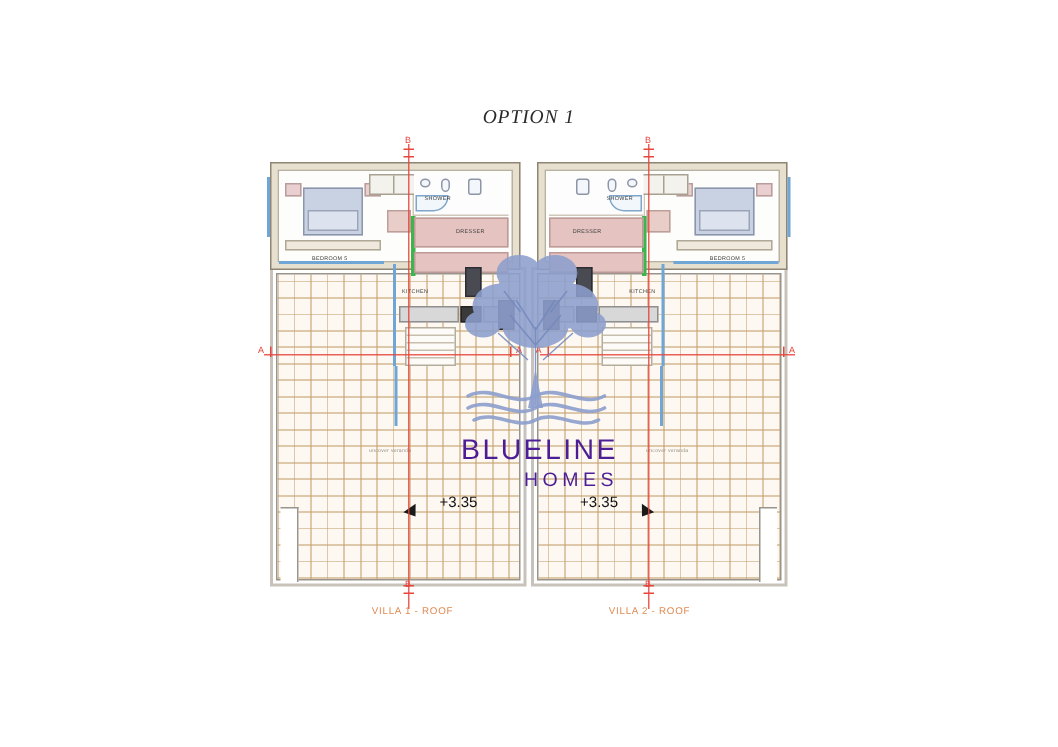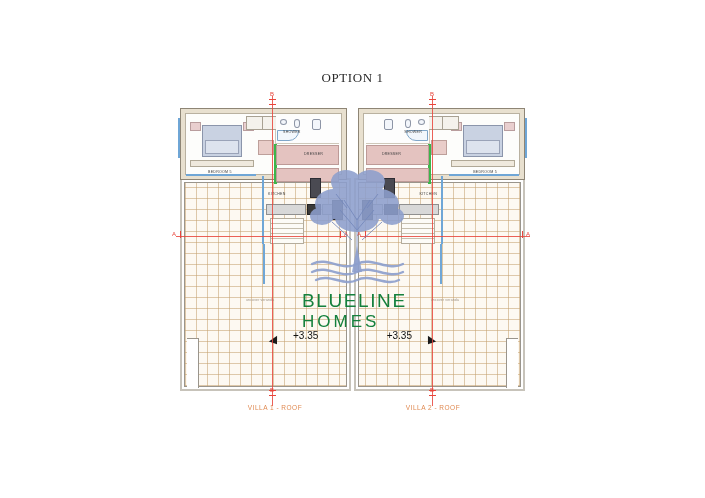--- a/index.html
+++ b/index.html
@@ -10,21 +10,21 @@
     overflow:hidden;
     position:relative;
   }
   #canvas{position:absolute;left:0;top:0;width:705px;height:498px;}
 
   
   .title{
     position:absolute;left:0;top:70px;width:705px;
     text-align:center;
     font-family:"Liberation Serif",serif;
-    font-size:13px;letter-spacing:.6px;color:#2a2a2a;
+    font-size:13px;letter-spacing:.6px;color:#2a2a2a;font-style:italic;
   }
 
   
   .plan{position:absolute;left:0;top:0;width:705px;height:498px;}
 
   
   .villa{position:absolute;top:100px;width:175px;height:300px;}
   .villa.left{left:172px;}
   .villa.right{left:358px;}
   .villa.right .mirror{transform:scaleX(-1);transform-origin:center;}
@@ -196,25 +196,25 @@
     position:absolute;font-size:6.5px;color:#e08a52;letter-spacing:.5px;
     white-space:nowrap;text-align:center;
   }
 
   
   .watermark{
     position:absolute;left:302px;top:160px;width:110px;height:180px;
     pointer-events:none;
   }
   .wm-text{
-    position:absolute;left:0;width:100%;text-align:left;
-    color:#15803d;font-family:"Liberation Sans",sans-serif;
+    position:absolute;left:0;width:100%;text-align:right;
+    color:#4c1d95;font-family:"Liberation Sans",sans-serif;
   }
   .wm-blueline{top:130px;font-size:19px;letter-spacing:1.6px;}
-  .wm-homes{top:152px;font-size:17px;letter-spacing:3px;}
+  .wm-homes{top:152px;font-size:13px;letter-spacing:3px;}
 </style>
 </head>
 <body>
 
 <div id="canvas">
 
   <div class="title">OPTION 1</div>
 
   <div class="plan">
 

